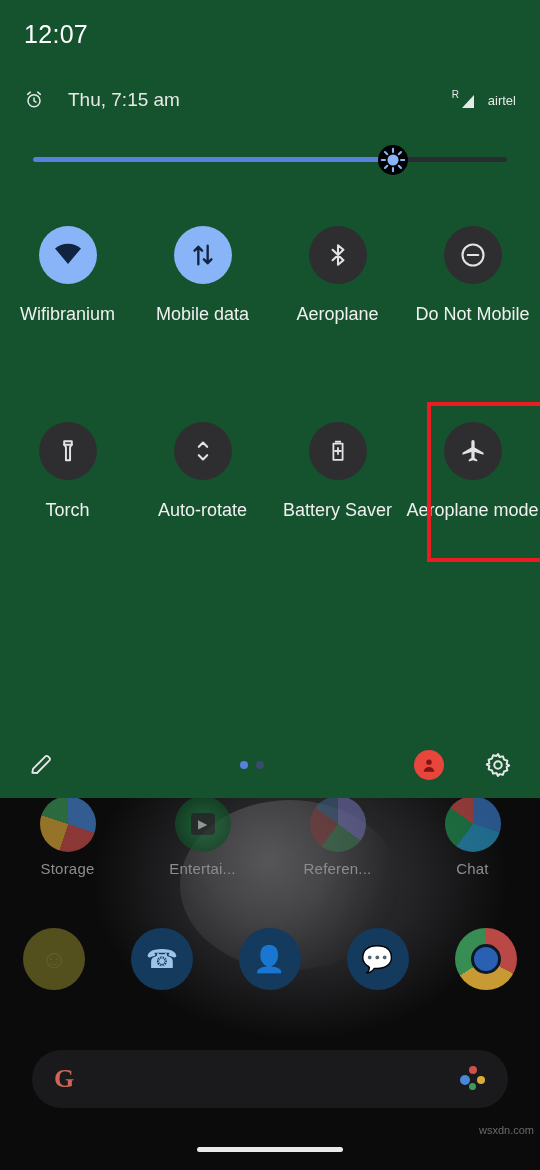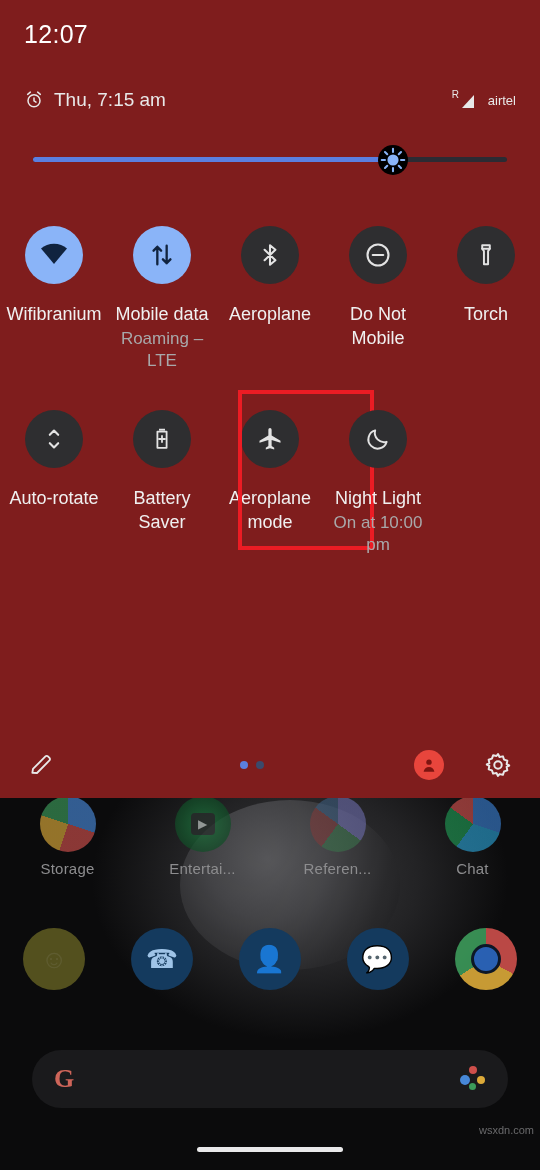--- a/index.html
+++ b/index.html
@@ -163,21 +163,21 @@
     border-radius: 3px;
     background: #e9e9ea;
   }
 
   
   .shade {
     position: absolute;
     left: 0; top: 0;
     width: 540px;
     height: 798px;
-    background: #7f1d1d;
+    background: #14532d;
     z-index: 5;
   }
   .statusbar {
     position: absolute;
     left: 0; top: 0;
     width: 540px;
     height: 62px;
   }
   .clock-big {
     position: absolute;
@@ -194,21 +194,21 @@
     height: 44px;
     display: flex;
     align-items: center;
     justify-content: space-between;
     padding: 0 24px;
     box-sizing: border-box;
   }
   .qs-header-left {
     display: flex;
     align-items: center;
-    gap: 10px;
+    gap: 24px;
   }
   .alarm-icon { width: 20px; height: 20px; display:block; }
   .qs-date {
     font-size: 19px;
     color: #e8e8e8;
   }
   .qs-header-right {
     display: flex;
     align-items: center;
     gap: 10px;
@@ -254,22 +254,22 @@
     justify-content: center;
   }
   .brightness .knob svg { display:block; }
 
   
   .tiles {
     position: absolute;
     left: 0; top: 212px;
     width: 540px;
     display: grid;
-    grid-template-columns: repeat(5, 1fr);
-    row-gap: 4px;
+    grid-template-columns: repeat(4, 1fr);
+    row-gap: 16px;
   }
   .tile {
     position: relative;
     height: 180px;
     display: flex;
     flex-direction: column;
     align-items: center;
   }
   .tile .circle {
     width: 58px; height: 58px;
@@ -467,21 +467,20 @@
       <div class="tile">
         <div class="circle active">
           <span>
             <svg width="28" height="28" viewBox="0 0 24 24" fill="none" stroke="#10233f" stroke-width="2" stroke-linecap="round" stroke-linejoin="round">
               <path d="M8 20V5M8 5L4.8 8.3M8 5l3.2 3.3"></path>
               <path d="M16 4v15M16 19l3.2-3.3M16 19l-3.2-3.3"></path>
             </svg>
           </span>
         </div>
         <div class="tlabel">Mobile data</div>
-        <div class="tsub">Roaming – LTE</div>
       </div>
 
       <div class="tile">
         <div class="circle">
           <span>
             <svg width="26" height="26" viewBox="0 0 24 24" fill="none" stroke="#e3e3e3" stroke-width="1.9" stroke-linecap="round" stroke-linejoin="round">
               <path d="M7 7.2l10 9.6L12 21V3l5 4.2L7 16.8"></path>
             </svg>
           </span>
         </div>
@@ -541,31 +540,20 @@
         <div class="circle">
           <span>
             <svg width="28" height="28" viewBox="0 0 24 24" fill="#e3e3e3">
               <path d="M21 15.2v-1.8l-7.6-4.4V4.2c0-.9-.6-1.6-1.4-1.6s-1.4.7-1.4 1.6V9L3 13.4v1.8l7.6-2.3v5l-2.2 1.5v1.5l3.6-1 3.6 1v-1.5l-2.2-1.5v-5L21 15.2z"></path>
             </svg>
           </span>
         </div>
         <div class="tlabel">Aeroplane mode</div>
       </div>
 
-      <div class="tile">
-        <div class="circle">
-          <span>
-            <svg width="26" height="26" viewBox="0 0 24 24" fill="none" stroke="#e3e3e3" stroke-width="1.8" stroke-linejoin="round">
-              <path d="M20 14.6A8.6 8.6 0 019.4 4 8.6 8.6 0 1020 14.6z"></path>
-            </svg>
-          </span>
-        </div>
-        <div class="tlabel">Night Light</div>
-        <div class="tsub">On at 10:00 pm</div>
-      </div>
     </div>
 
     <div class="qs-footer">
       <span>
         <svg width="26" height="26" viewBox="0 0 24 24" fill="none" stroke="#e8e8e8" stroke-width="1.7" stroke-linejoin="round">
           <path d="M4 19.2l.6-3.6L16.1 4.1a1.6 1.6 0 012.3 0l1.4 1.4a1.6 1.6 0 010 2.3L8.3 19.4l-4.3-.2z"></path>
         </svg>
       </span>
       <span class="dots">
         <span class="dot on"></span>

